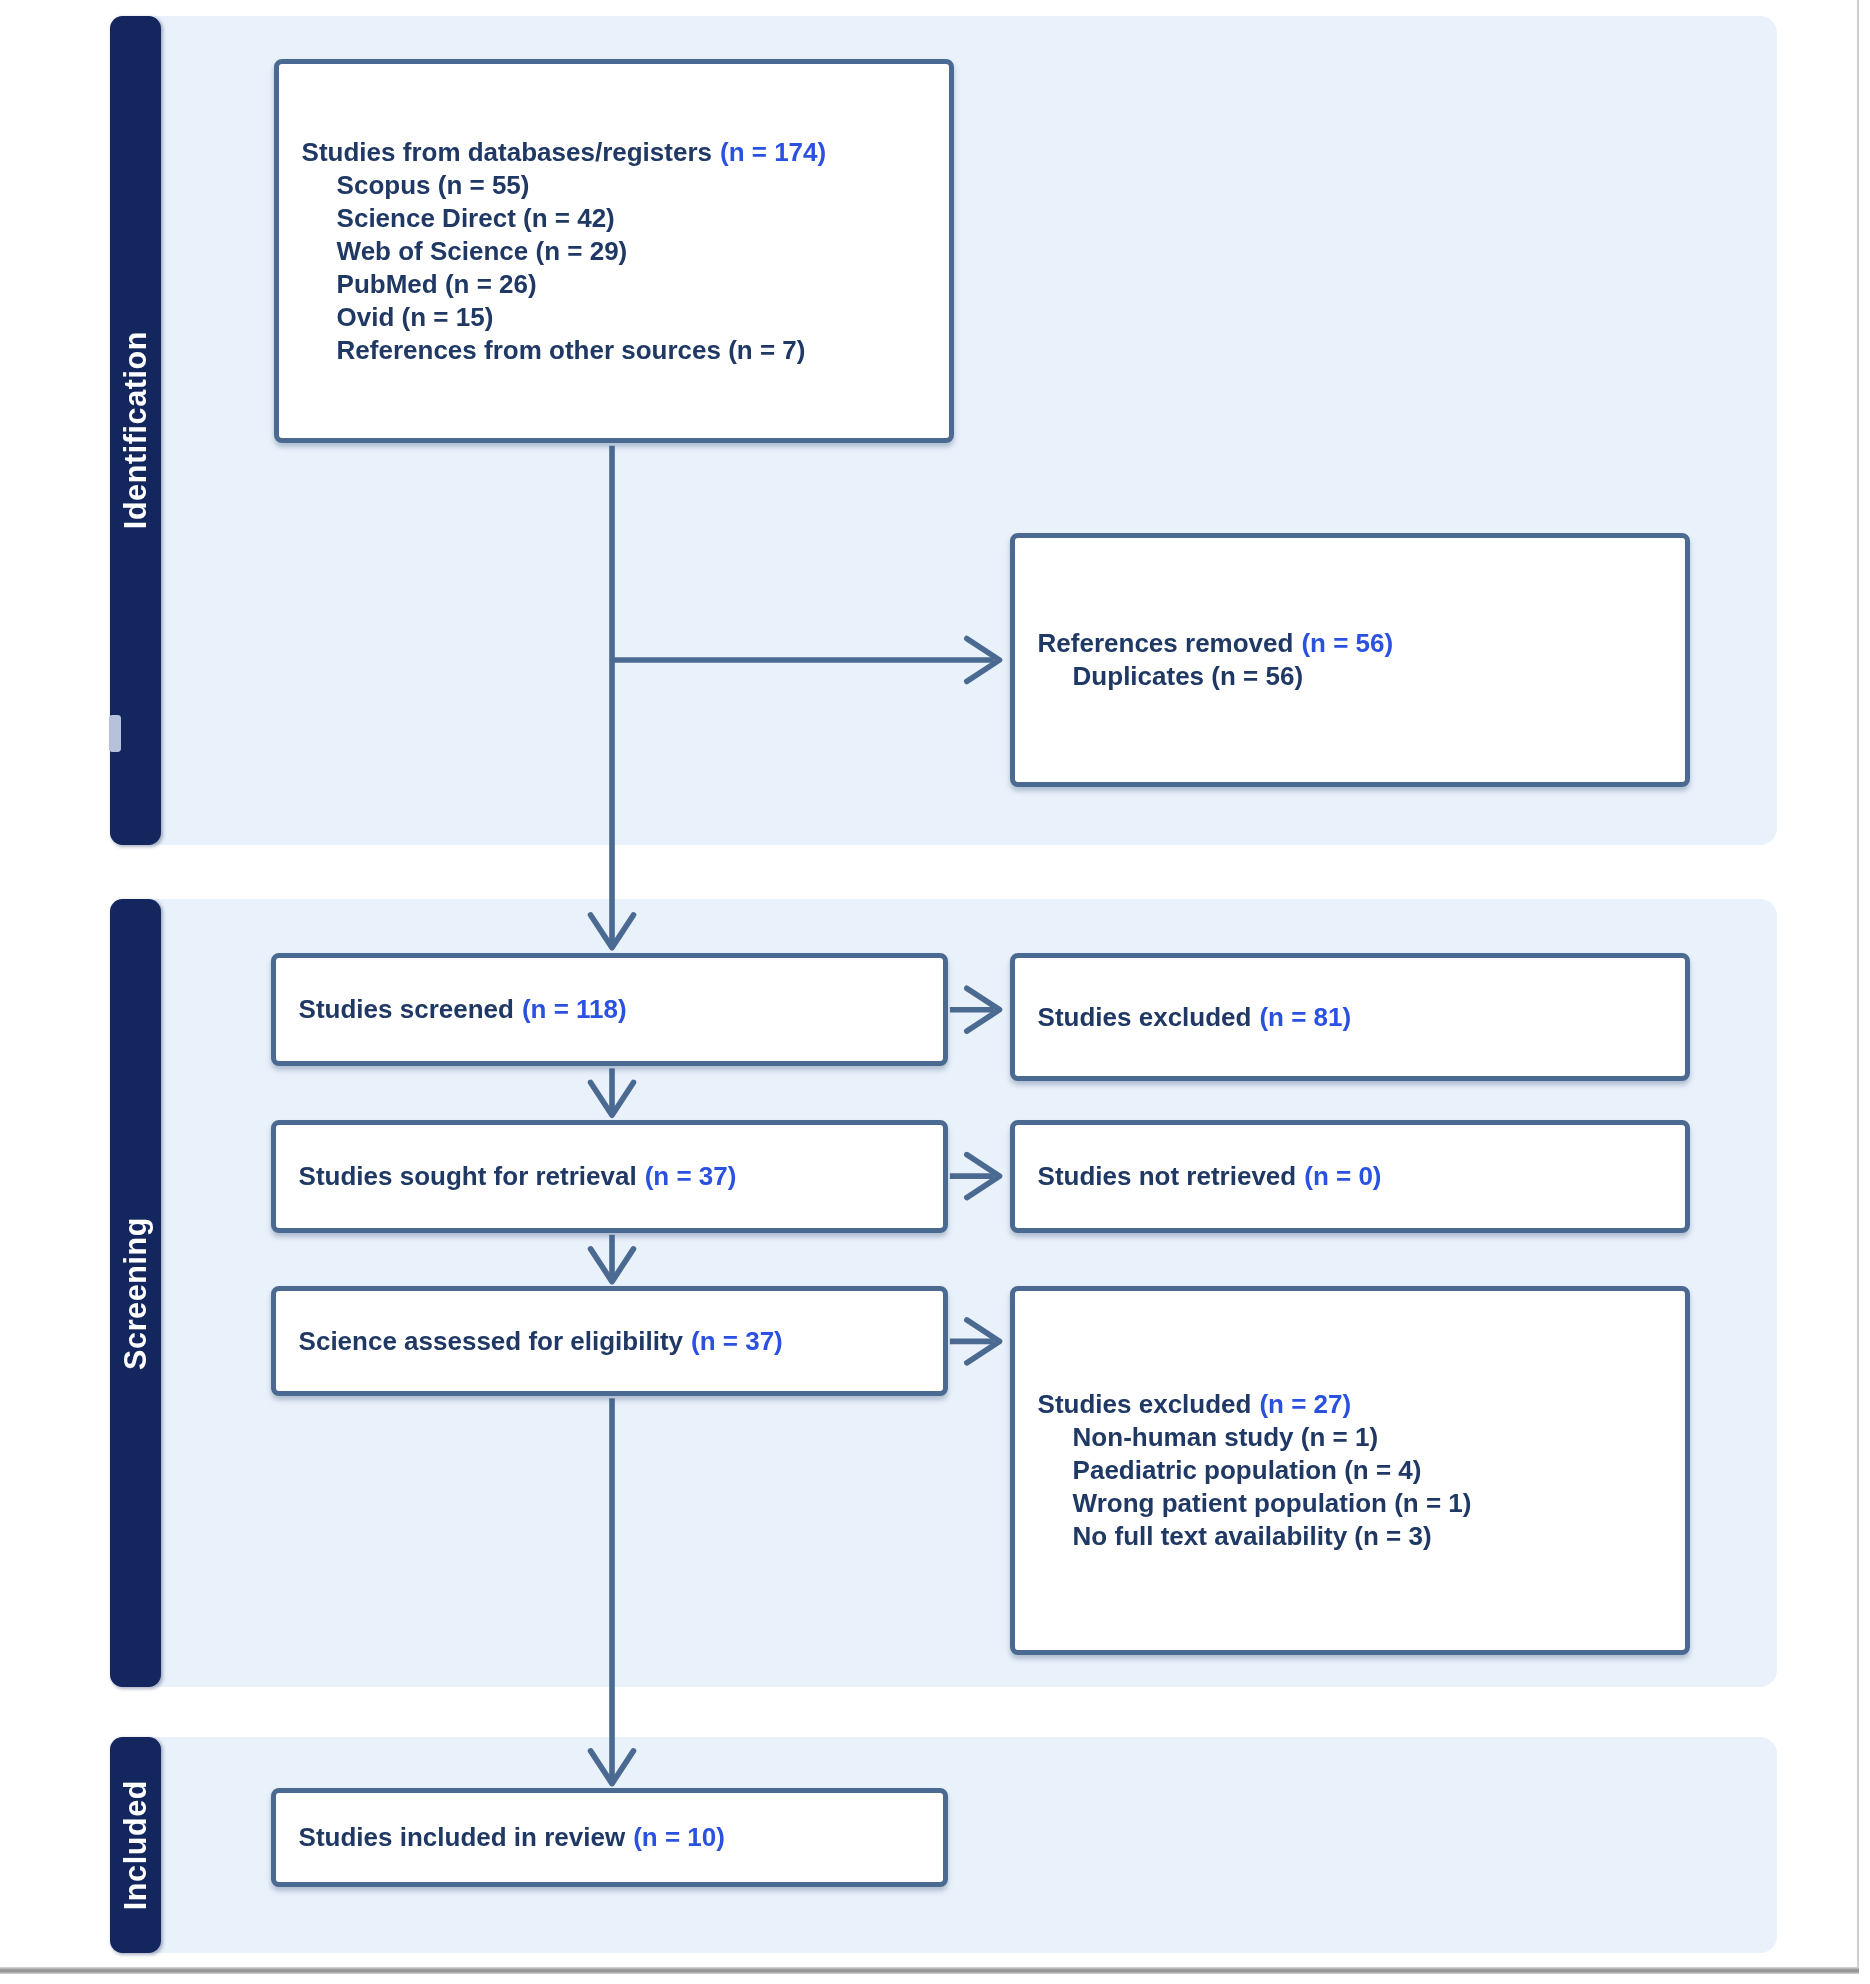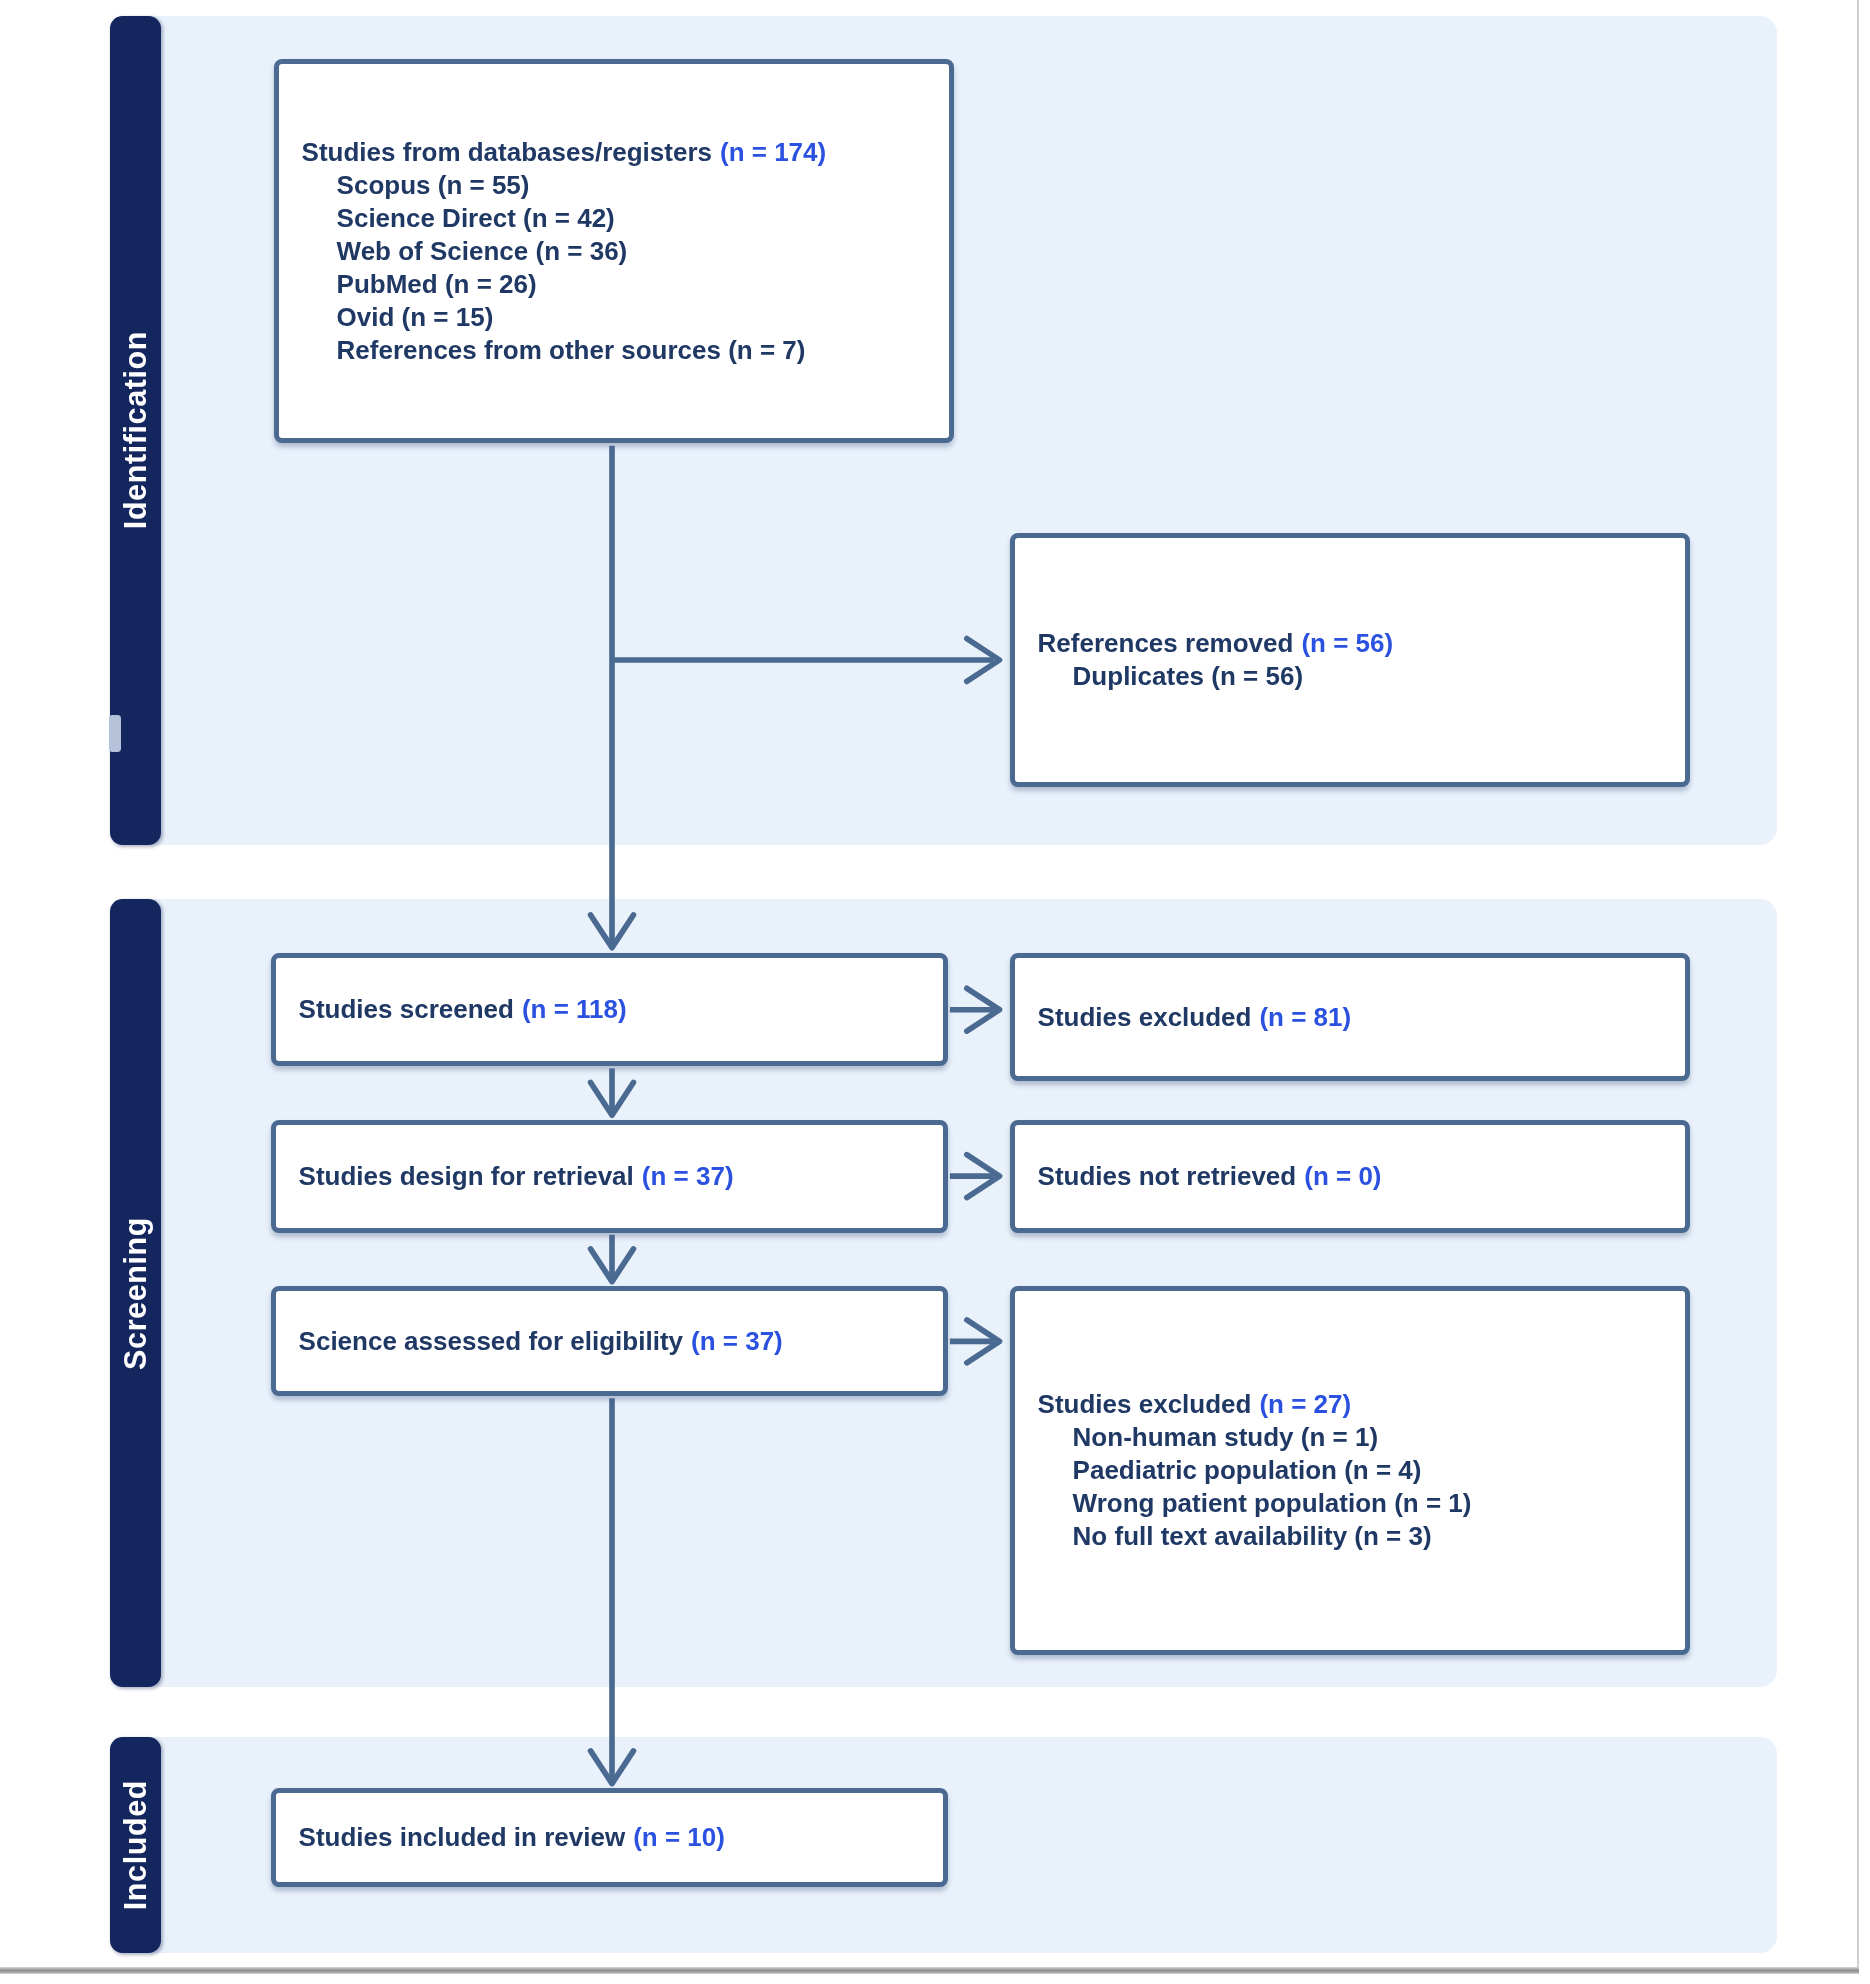--- a/index.html
+++ b/index.html
@@ -155,41 +155,41 @@
     <path class="arrow-chevron" d="M1047 3104 L1085 3162 L1123 3104"></path>
 
     <line class="arrow-line" x1="1684" y1="2378" x2="1762" y2="2378"></line>
     <path class="arrow-chevron" d="M1714 2340 L1772 2378 L1714 2416"></path>
   </svg>
 
   <div class="box" id="box-databases">
     <div class="title-line"><span>Studies from databases/registers</span><span class="count">(n = 174)</span></div>
     <div class="sub-item">Scopus (n = 55)</div>
     <div class="sub-item">Science Direct (n = 42)</div>
-    <div class="sub-item">Web of Science (n = 36)</div>
+    <div class="sub-item">Web of Science (n = 29)</div>
     <div class="sub-item">PubMed (n = 26)</div>
     <div class="sub-item">Ovid (n = 15)</div>
     <div class="sub-item">References from other sources (n = 7)</div>
   </div>
 
   <div class="box" id="box-removed">
     <div class="title-line"><span>References removed</span><span class="count">(n = 56)</span></div>
     <div class="sub-item">Duplicates (n = 56)</div>
   </div>
 
   <div class="box" id="box-screened">
     <div class="title-line"><span>Studies screened</span><span class="count">(n = 118)</span></div>
   </div>
 
   <div class="box" id="box-excluded-screening">
     <div class="title-line"><span>Studies excluded</span><span class="count">(n = 81)</span></div>
   </div>
 
   <div class="box" id="box-sought">
-    <div class="title-line"><span>Studies design for retrieval</span><span class="count">(n = 37)</span></div>
+    <div class="title-line"><span>Studies sought for retrieval</span><span class="count">(n = 37)</span></div>
   </div>
 
   <div class="box" id="box-not-retrieved">
     <div class="title-line"><span>Studies not retrieved</span><span class="count">(n = 0)</span></div>
   </div>
 
   <div class="box" id="box-assessed">
     <div class="title-line"><span>Science assessed for eligibility</span><span class="count">(n = 37)</span></div>
   </div>
 

